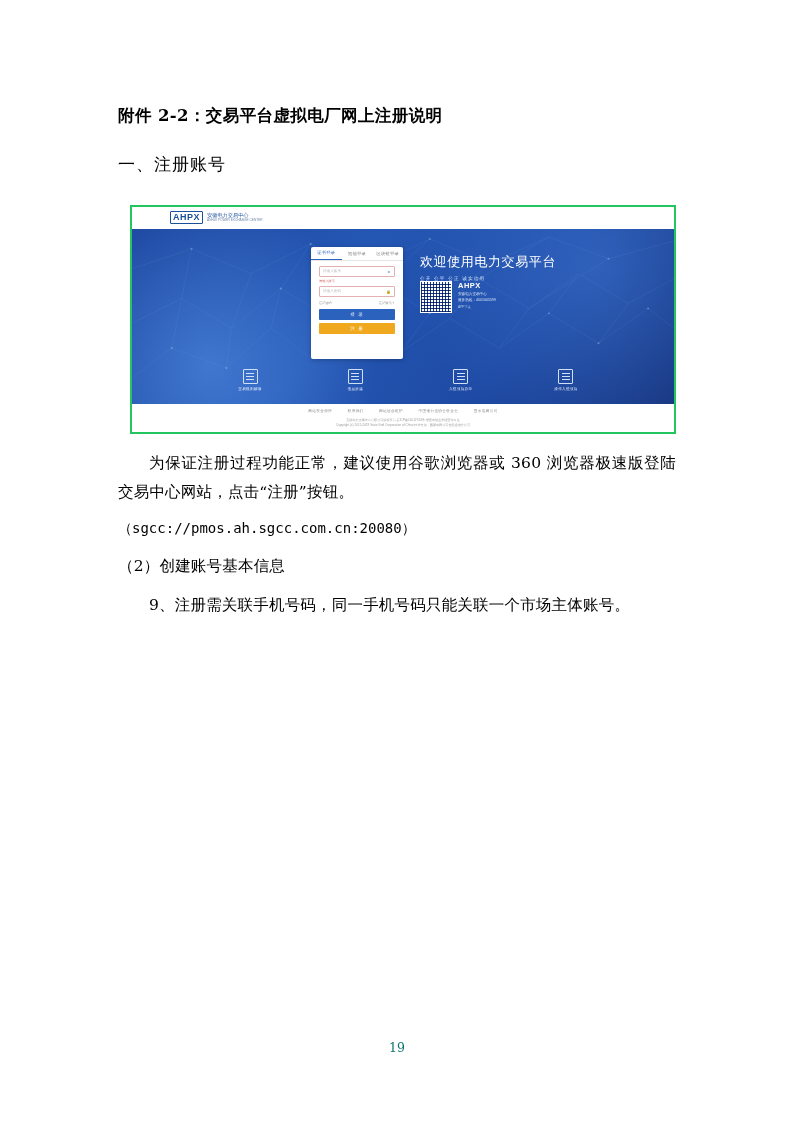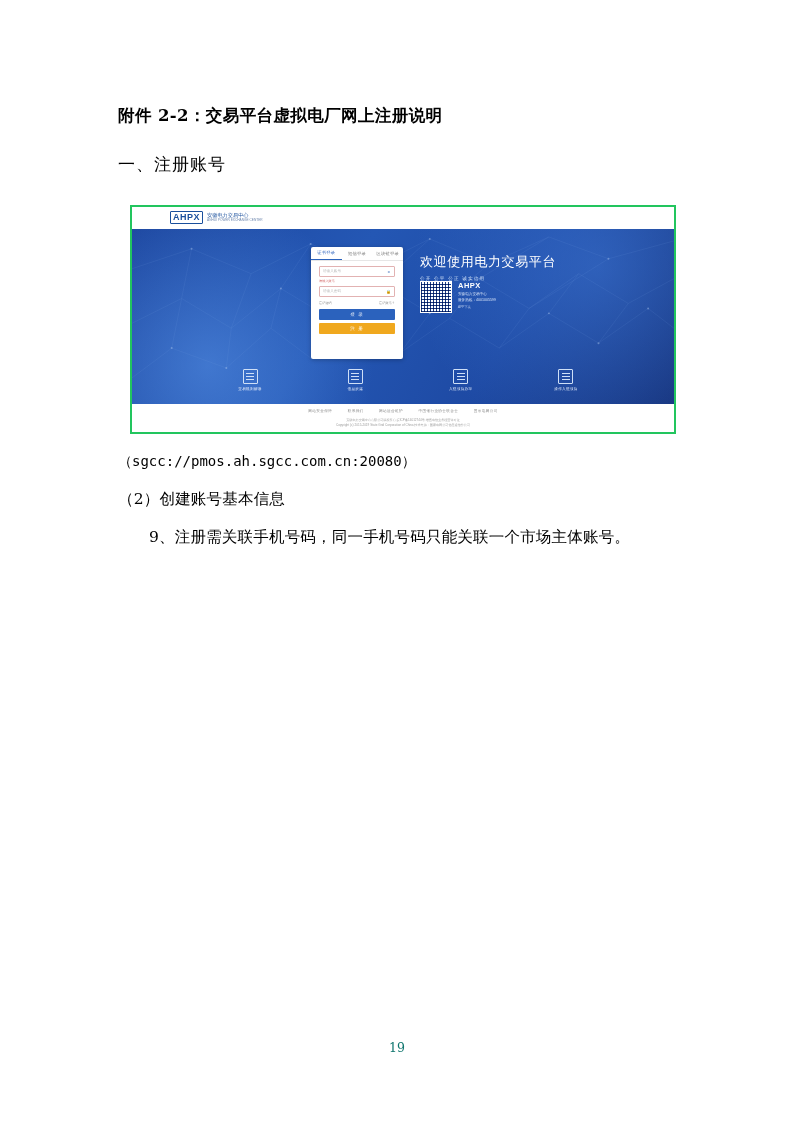--- a/index.html
+++ b/index.html
@@ -475,20 +475,21 @@
           </div>
           <div class="footer-legal">
             <div>安徽电力交易中心有限公司版权所有  皖ICP备14012744号  增值电信业务经营许可证</div>
             <div>Copyright (c) 2015-2019 State Grid Corporation of China  技术支持：国家电网公司信息通信分公司</div>
           </div>
         </div>
 
       </div>
     </div>
 
+    <p class="para indent">为保证注册过程功能正常，建议使用谷歌浏览器或 360 浏览器极速版登陆交易中心网站，点击“注册”按钮。</p>
     <p class="para mono">（sgcc://pmos.ah.sgcc.com.cn:20080）</p>
     <p class="para">（2）创建账号基本信息</p>
     <p class="para indent">9、注册需关联手机号码，同一手机号码只能关联一个市场主体账号。</p>
 
   </div>
 
   <div class="page-number">19</div>
 </div>
 
 </body></html>

